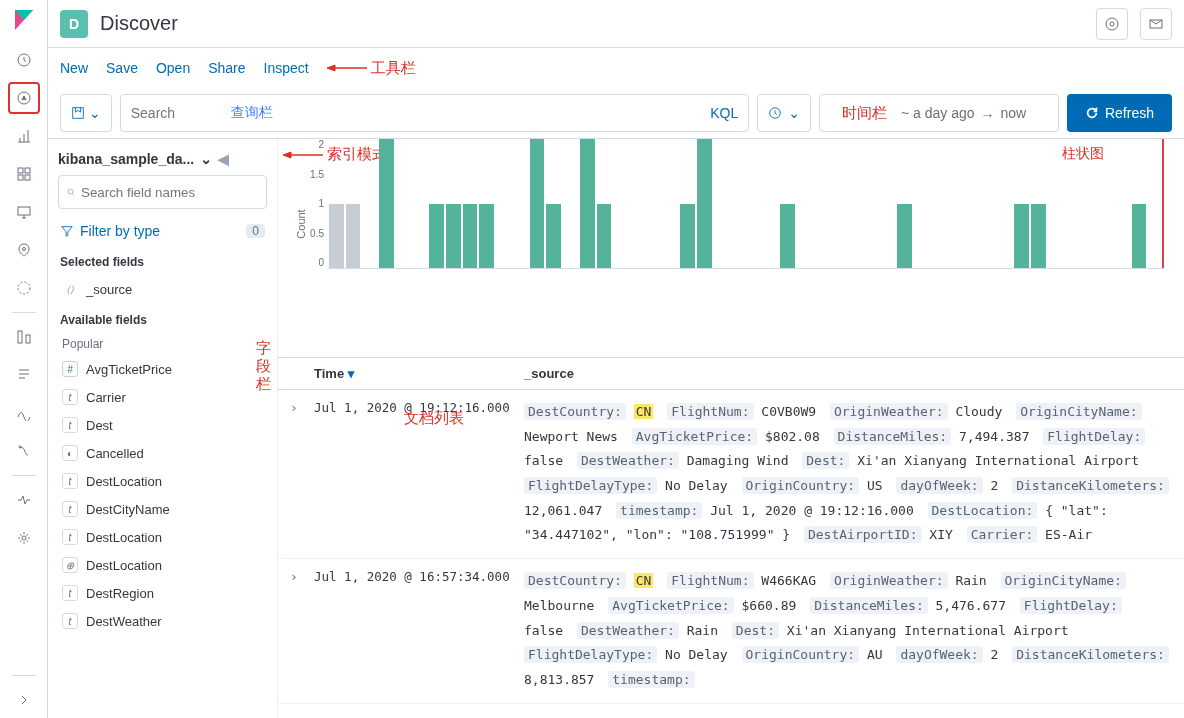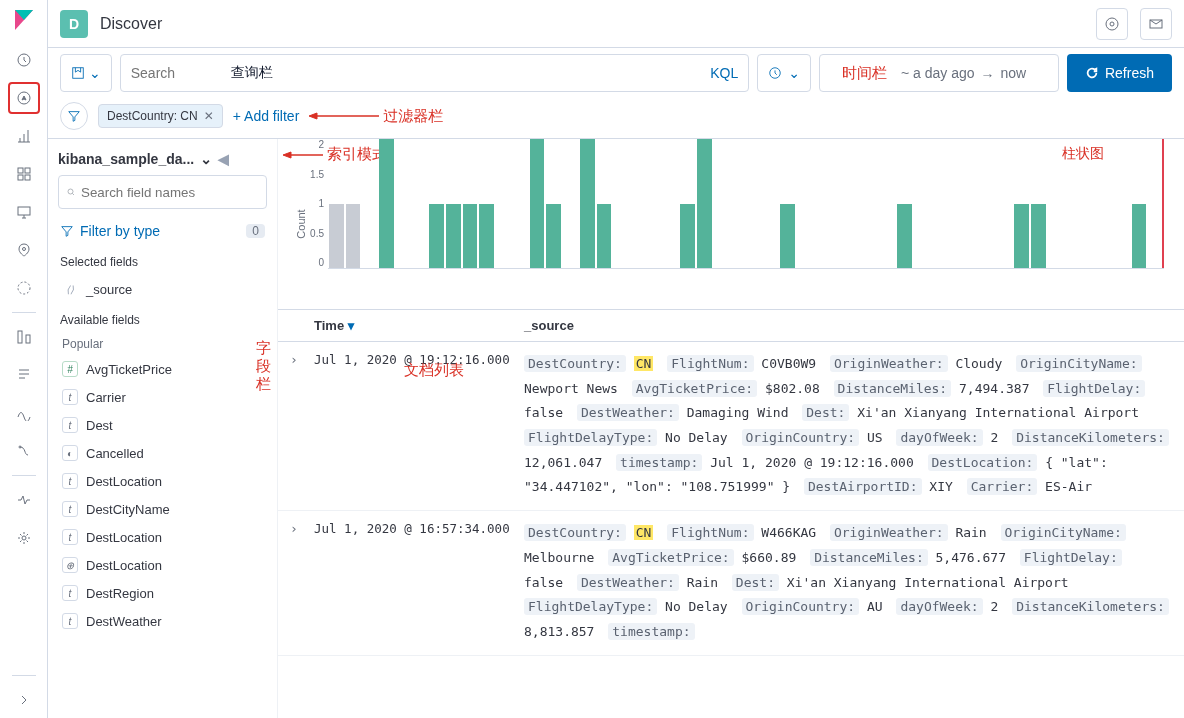--- a/index.html
+++ b/index.html
@@ -9,21 +9,21 @@
 .left-rail .logo { width: 24px; height: 24px; margin-bottom: 8px; }
 .rail-icon { width: 32px; height: 32px; display: flex; align-items: center; justify-content: center; border-radius: 4px; cursor: pointer; color: #69707d; margin: 2px 0; }
 .rail-icon.active { border: 2px solid #e03030; border-radius: 4px; }
 .rail-icon svg { width: 16px; height: 16px; }
 .rail-spacer { flex: 1; }
 .rail-divider { width: 24px; height: 1px; background: #d3dae6; margin: 4px 0; }
 
 .main { flex: 1; display: flex; flex-direction: column; overflow: hidden; }
 .topbar { height: 48px; border-bottom: 1px solid #d3dae6; display: flex; align-items: center; padding: 0 12px; gap: 12px; }
 .app-icon { width: 28px; height: 28px; background: #5bbfb0; color: #fff; font-weight: bold; display: flex; align-items: center; justify-content: center; border-radius: 4px; }
-.app-title { font-size: 16px; flex: 1; }
+.app-title { font-size: 20px; flex: 1; }
 .topbar-icon { width: 32px; height: 32px; border: 1px solid #d3dae6; border-radius: 4px; display: flex; align-items: center; justify-content: center; cursor: pointer; color: #69707d; }
 
 .toolbar { height: 40px; display: flex; align-items: center; padding: 0 12px; gap: 18px; }
 .toolbar a { color: #006bb4; text-decoration: none; cursor: pointer; }
 .annotation { color: #d93025; font-size: 15px; display: inline-flex; align-items: center; gap: 4px; }
 .annotation svg { stroke: #d93025; }
 
 .query-row { display: flex; align-items: center; padding: 6px 12px; gap: 8px; }
 .save-query-btn { border: 1px solid #d3dae6; border-radius: 4px; height: 38px; display: flex; align-items: center; padding: 0 10px; gap: 4px; cursor: pointer; color: #006bb4; }
 .search-box { flex: 1; border: 1px solid #d3dae6; border-radius: 4px; height: 38px; display: flex; align-items: center; padding: 0 10px; position: relative; }
@@ -39,21 +39,21 @@
 .filter-pill .x { cursor: pointer; color: #69707d; }
 .add-filter { color: #006bb4; cursor: pointer; }
 
 .content { flex: 1; display: flex; overflow: hidden; border-top: 1px solid #d3dae6; }
 .sidebar { width: 230px; border-right: 1px solid #eef1f5; display: flex; flex-direction: column; padding: 8px 10px; position: relative; }
 .index-row { display: flex; align-items: center; gap: 6px; font-weight: 700; padding: 4px 0 8px; }
 .field-search { border: 1px solid #d3dae6; border-radius: 4px; height: 34px; display: flex; align-items: center; padding: 0 8px; gap: 6px; color: #69707d; margin-bottom: 8px; }
 .field-search input { border: none; outline: none; flex: 1; }
 .filter-type { display: flex; align-items: center; gap: 6px; color: #006bb4; padding: 6px 2px; cursor: pointer; }
 .filter-type .count { margin-left: auto; background: #e6ebf2; border-radius: 4px; padding: 0 6px; font-size: 12px; color: #69707d; }
-.field-section-label { font-weight: 400; font-size: 12px; padding: 10px 2px 6px; }
+.field-section-label { font-weight: 700; font-size: 12px; padding: 10px 2px 6px; }
 .field-item { display: flex; align-items: center; gap: 8px; padding: 6px 4px; cursor: pointer; font-size: 13px; }
 .field-type-icon { width: 16px; height: 16px; border: 1px solid #d3dae6; border-radius: 3px; font-size: 10px; display: flex; align-items: center; justify-content: center; color: #69707d; font-style: italic; }
 .field-type-icon.num { color: #2a7d57; border-color: #b8dcc8; }
 .field-type-icon.src { border: none; color: #98a2b3; }
 .field-type-icon.bool { }
 .popular-label { color: #69707d; font-size: 12px; padding: 4px; }
 .sidebar-annotation { position: absolute; right: 6px; top: 200px; color: #d93025; writing-mode: horizontal-tb; display: flex; flex-direction: column; align-items: center; font-size: 15px; line-height: 1.2; }
 
 .results { flex: 1; display: flex; flex-direction: column; overflow: auto; }
 .hits-header { text-align: center; padding: 8px 0 2px; }
@@ -68,35 +68,35 @@
 .chart-inner { position: relative; height: 130px; border-bottom: 1px solid #d3dae6; }
 .y-ticks { position: absolute; left: -28px; top: 0; bottom: 0; width: 24px; display: flex; flex-direction: column; justify-content: space-between; font-size: 10px; color: #69707d; text-align: right; }
 .bars { position: absolute; left: 0; right: 0; bottom: 0; top: 0; display: flex; align-items: flex-end; }
 .bar { flex: 1; background: #54b39a; margin: 0 1px; }
 .bar.brush { background: #c8ccd4; }
 .x-ticks { display: flex; justify-content: space-between; font-size: 10px; color: #69707d; padding: 6px 0 0; }
 .x-label { text-align: center; font-size: 11px; color: #69707d; font-weight: 600; padding-top: 2px; }
 .end-marker { position: absolute; right: 0; top: 0; bottom: 0; width: 2px; background: #e04050; }
 
 .doc-table { width: 100%; font-size: 13px; }
-.doc-table-header { display: flex; border-bottom: 1px solid #d3dae6; border-top: 1px solid #d3dae6; padding: 8px 12px; font-weight: 700; }
+.doc-table-header { display: flex; border-bottom: 1px solid #d3dae6; border-top: 1px solid #d3dae6; padding: 8px 12px; font-weight: 700; margin-top: 48px; }
 .col-expand { width: 24px; }
 .col-time { width: 210px; }
 .col-source { flex: 1; }
 .doc-row { display: flex; padding: 10px 12px; border-bottom: 1px solid #eef1f5; align-items: flex-start; }
 .doc-row .expand { width: 24px; color: #69707d; cursor: pointer; font-family: monospace; }
 .doc-row .time { width: 210px; font-family: "Menlo", monospace; font-size: 12.5px; color: #343741; }
 .doc-row .source { flex: 1; font-family: "Menlo", monospace; font-size: 13px; line-height: 1.9; word-break: break-word; }
 .kv { display: inline; margin-right: 6px; }
 .kv .k { background: #eef2f7; padding: 1px 4px; border-radius: 3px; color: #5a6270; }
 .kv .v { }
 .kv .v.hl { background: #ffe766; padding: 0 2px; }
 .doc-annotation { color: #d93025; position: relative; left: 90px; top: -6px; font-size: 15px; }
 
-.query-annotation { position: absolute; color: #0f172a; }
+.query-annotation { position: absolute; color: #3b82f6; }
 .time-annotation-text { color: #d93025; font-size: 15px; padding: 0 8px; }
 </style>
 </head>
 <body>
 
 <div class="app">
   <div class="left-rail">
     <div class="logo">
       <svg viewBox="0 0 24 24">
           <path d="M3 2 L21 2 L3 22 Z" fill="#e8478b"></path>
@@ -200,20 +200,34 @@
           </svg>
         </div>
       <div class="topbar-icon">
           <svg width="16" height="16" viewBox="0 0 16 16" fill="none" stroke="currentColor">
             <rect x="2" y="4" width="12" height="8"></rect>
             <path d="M2 4l6 4 6-4"></path>
           </svg>
         </div>
     </div>
 
+    <div class="toolbar">
+      <a>New</a>
+      <a>Save</a>
+      <a>Open</a>
+      <a>Share</a>
+      <a>Inspect</a>
+      <span class="annotation">
+          <svg width="40" height="10">
+            <line x1="40" y1="5" x2="4" y2="5" stroke-width="1.5"></line>
+            <polygon points="0,5 8,2 8,8" fill="#d93025"></polygon>
+          </svg>
+          <span>工具栏</span>
+        </span>
+    </div>
 
     <div class="query-row">
       <div class="save-query-btn">
         <svg width="14" height="14" viewBox="0 0 16 16" fill="none" stroke="#006bb4">
             <rect x="2" y="2" width="12" height="12"></rect>
             <path d="M5 2v5l3-2 3 2V2"></path>
           </svg>
         <span>⌄</span>
       </div>
       <div class="search-box">
@@ -235,39 +249,20 @@
         <span>now</span>
       </div>
       <button class="refresh-btn">
         <svg width="14" height="14" viewBox="0 0 16 16" fill="none" stroke="currentColor" stroke-width="2">
             <path d="M13 8a5 5 0 11-2-4l2-1v3h-3"></path>
           </svg>
         <span>Refresh</span>
       </button>
     </div>
 
-    <div class="filter-row">
-      <div class="filter-toggle">
-          <svg width="14" height="14" viewBox="0 0 16 16" fill="none" stroke="currentColor">
-            <path d="M2 3h12l-5 6v4l-2 1v-5z"></path>
-          </svg>
-        </div>
-      <div class="filter-pill">
-        <span>DestCountry: CN</span>
-        <span class="x">✕</span>
-      </div>
-      <span class="add-filter">+ Add filter</span>
-      <span class="annotation">
-          <svg width="70" height="10">
-            <line x1="70" y1="5" x2="4" y2="5" stroke-width="1.5"></line>
-            <polygon points="0,5 8,2 8,8" fill="#d93025"></polygon>
-          </svg>
-          <span>过滤器栏</span>
-        </span>
-    </div>
 
     <div class="content">
       <div class="sidebar">
         <div class="index-row">
           <span>kibana_sample_da...</span>
           <span>⌄</span>
           <span style="color:#98a2b3;cursor:pointer">◀</span>
         </div>
         <span class="annotation" style="position:absolute;left:235px;top:6px;white-space:nowrap">
             <svg width="40" height="10">

